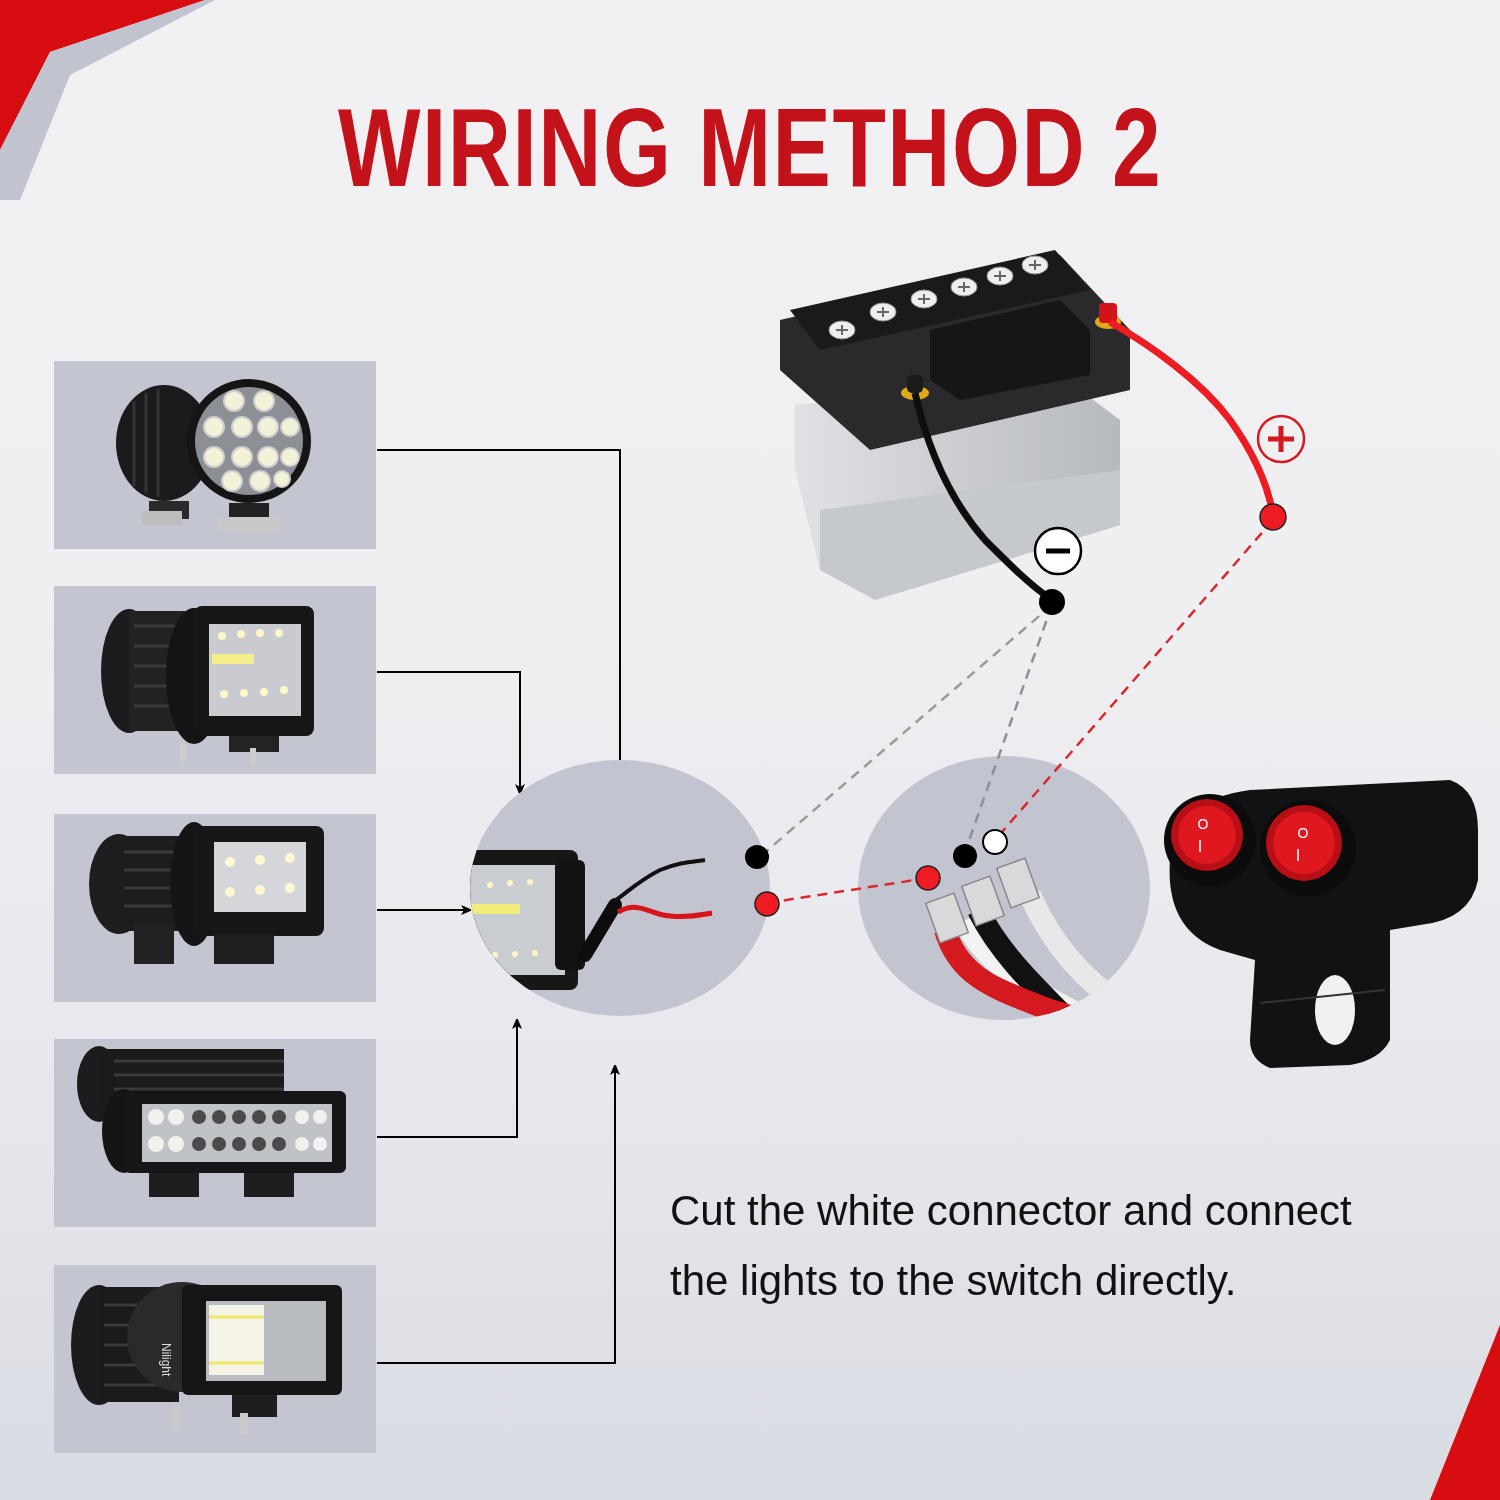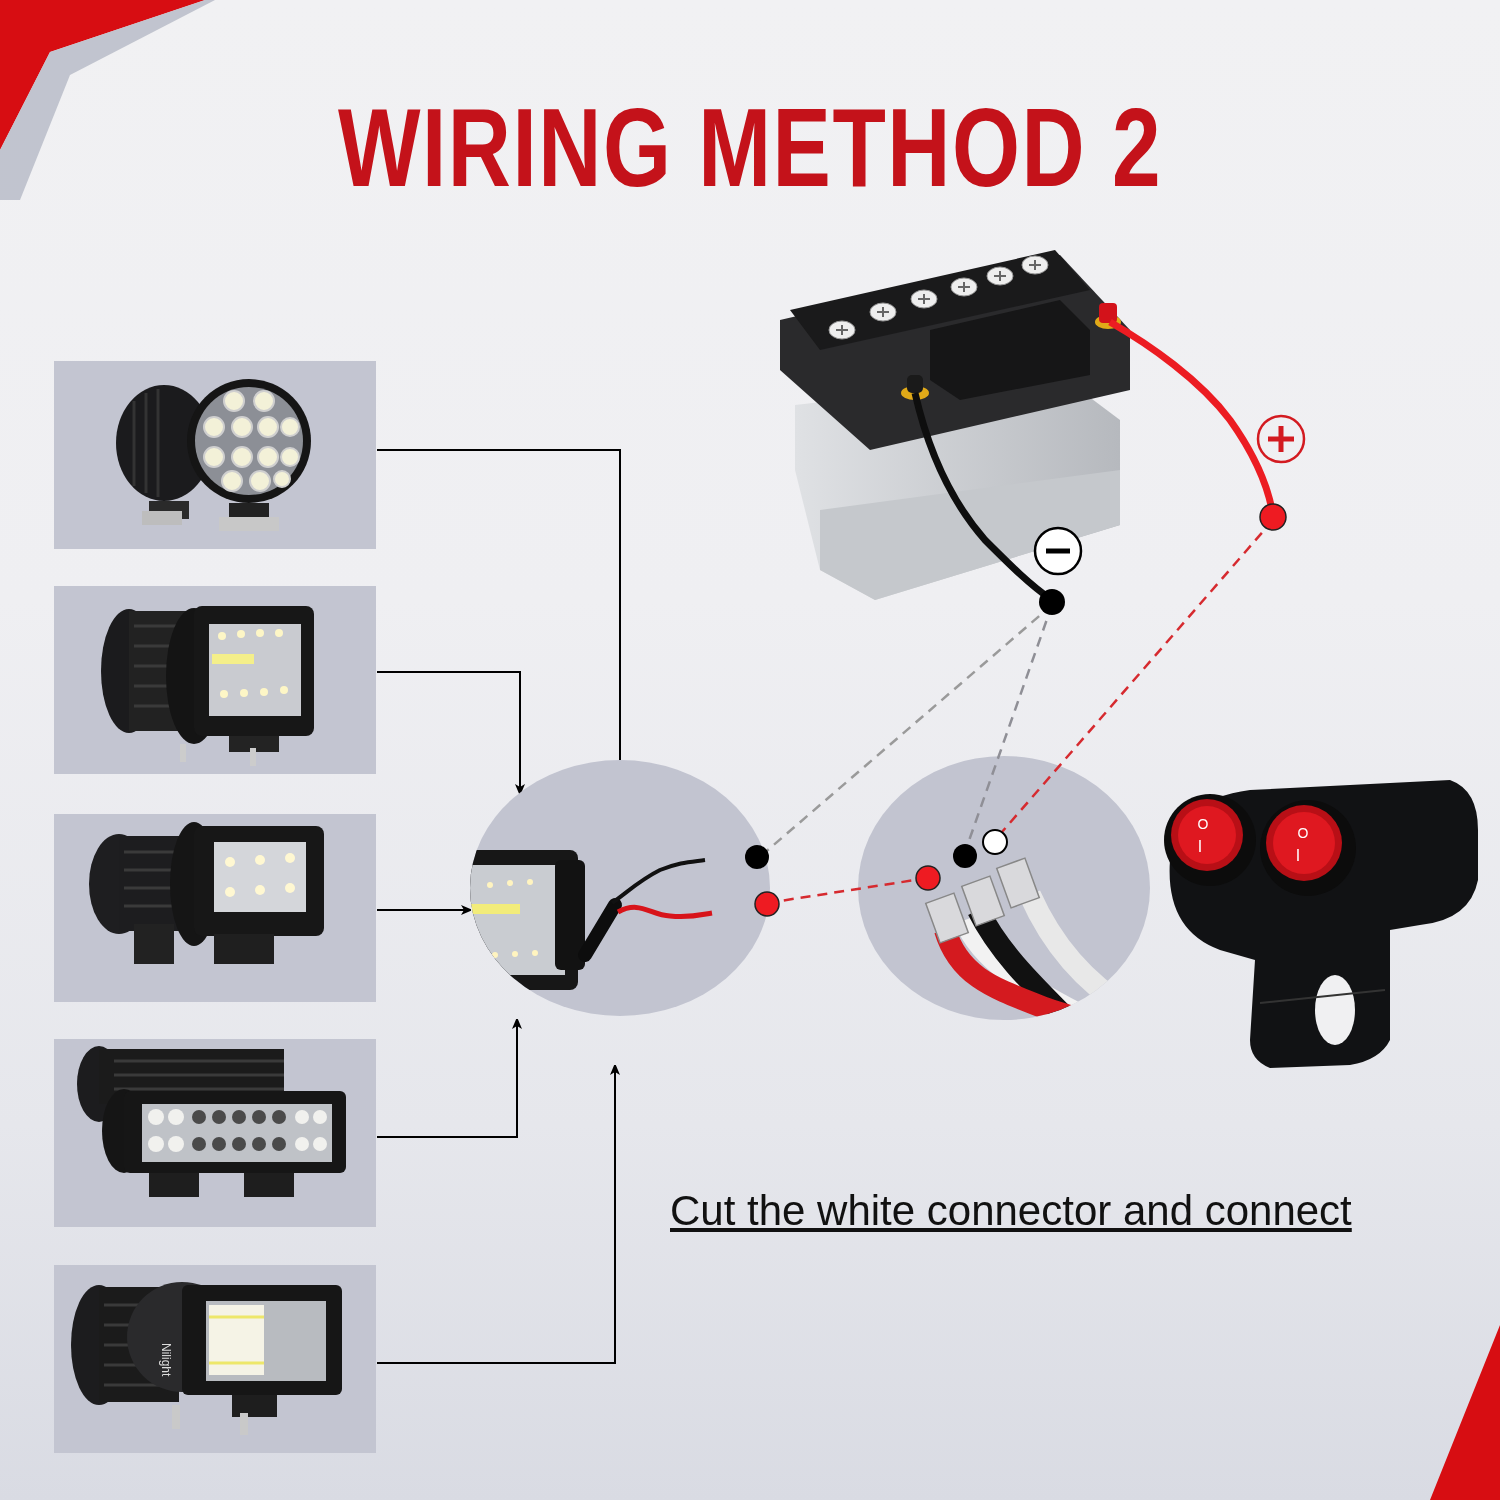--- a/index.html
+++ b/index.html
@@ -4,21 +4,21 @@
 <style>
   html,body{margin:0;padding:0;}
   body{width:1500px;height:1500px;overflow:hidden;position:relative;
     background:linear-gradient(180deg,#f1f1f3 0%,#efeff2 40%,#e6e7ec 75%,#d9dbe3 100%);
     font-family:"Liberation Sans",sans-serif;}
   .title{position:absolute;left:0;width:1500px;top:88px;text-align:center;
     font-family:"Liberation Sans",sans-serif;font-weight:bold;font-size:112px;
     letter-spacing:2px;color:#c4121a;transform:scaleX(0.78);transform-origin:center;
     line-height:120px;}
   .caption{position:absolute;left:670px;top:1176px;width:800px;
-    font-family:"Liberation Sans",sans-serif;font-size:42px;line-height:70px;color:#111;text-decoration:underline;}
+    font-family:"Liberation Sans",sans-serif;font-size:42px;line-height:70px;color:#111;}
   .caption div{white-space:nowrap;}
   svg.stage{position:absolute;left:0;top:0;}
   .panel{position:absolute;left:54px;width:322px;height:188px;background:#c3c5d1;overflow:hidden;}
 </style>
 </head>
 <body>
 
 <svg class="stage" width="1500" height="1500" viewBox="0 0 1500 1500">
   <polygon points="0,0 205,0 50,52 0,150" fill="#d70d12"></polygon>
   <polygon points="205,0 215,0 70,75 20,200 0,200 0,150 50,52" fill="#b9bcc8" opacity="0.85"></polygon>
@@ -310,13 +310,14 @@
     <circle cx="1304" cy="843" r="31" fill="#df1820"></circle>
     <text x="1203" y="829" fill="#fff" font-size="14" font-family="Liberation Sans, sans-serif" text-anchor="middle">O</text>
     <text x="1200" y="852" fill="#fff" font-size="16" font-family="Liberation Sans, sans-serif" text-anchor="middle">I</text>
     <text x="1303" y="838" fill="#fff" font-size="14" font-family="Liberation Sans, sans-serif" text-anchor="middle">O</text>
     <text x="1298" y="861" fill="#fff" font-size="16" font-family="Liberation Sans, sans-serif" text-anchor="middle">I</text>
   </g>
 </svg>
 
 <div class="caption">
   <div>Cut the white connector and connect</div>
+  <div>the lights to the switch directly.</div>
 </div>
 
 </body></html>

